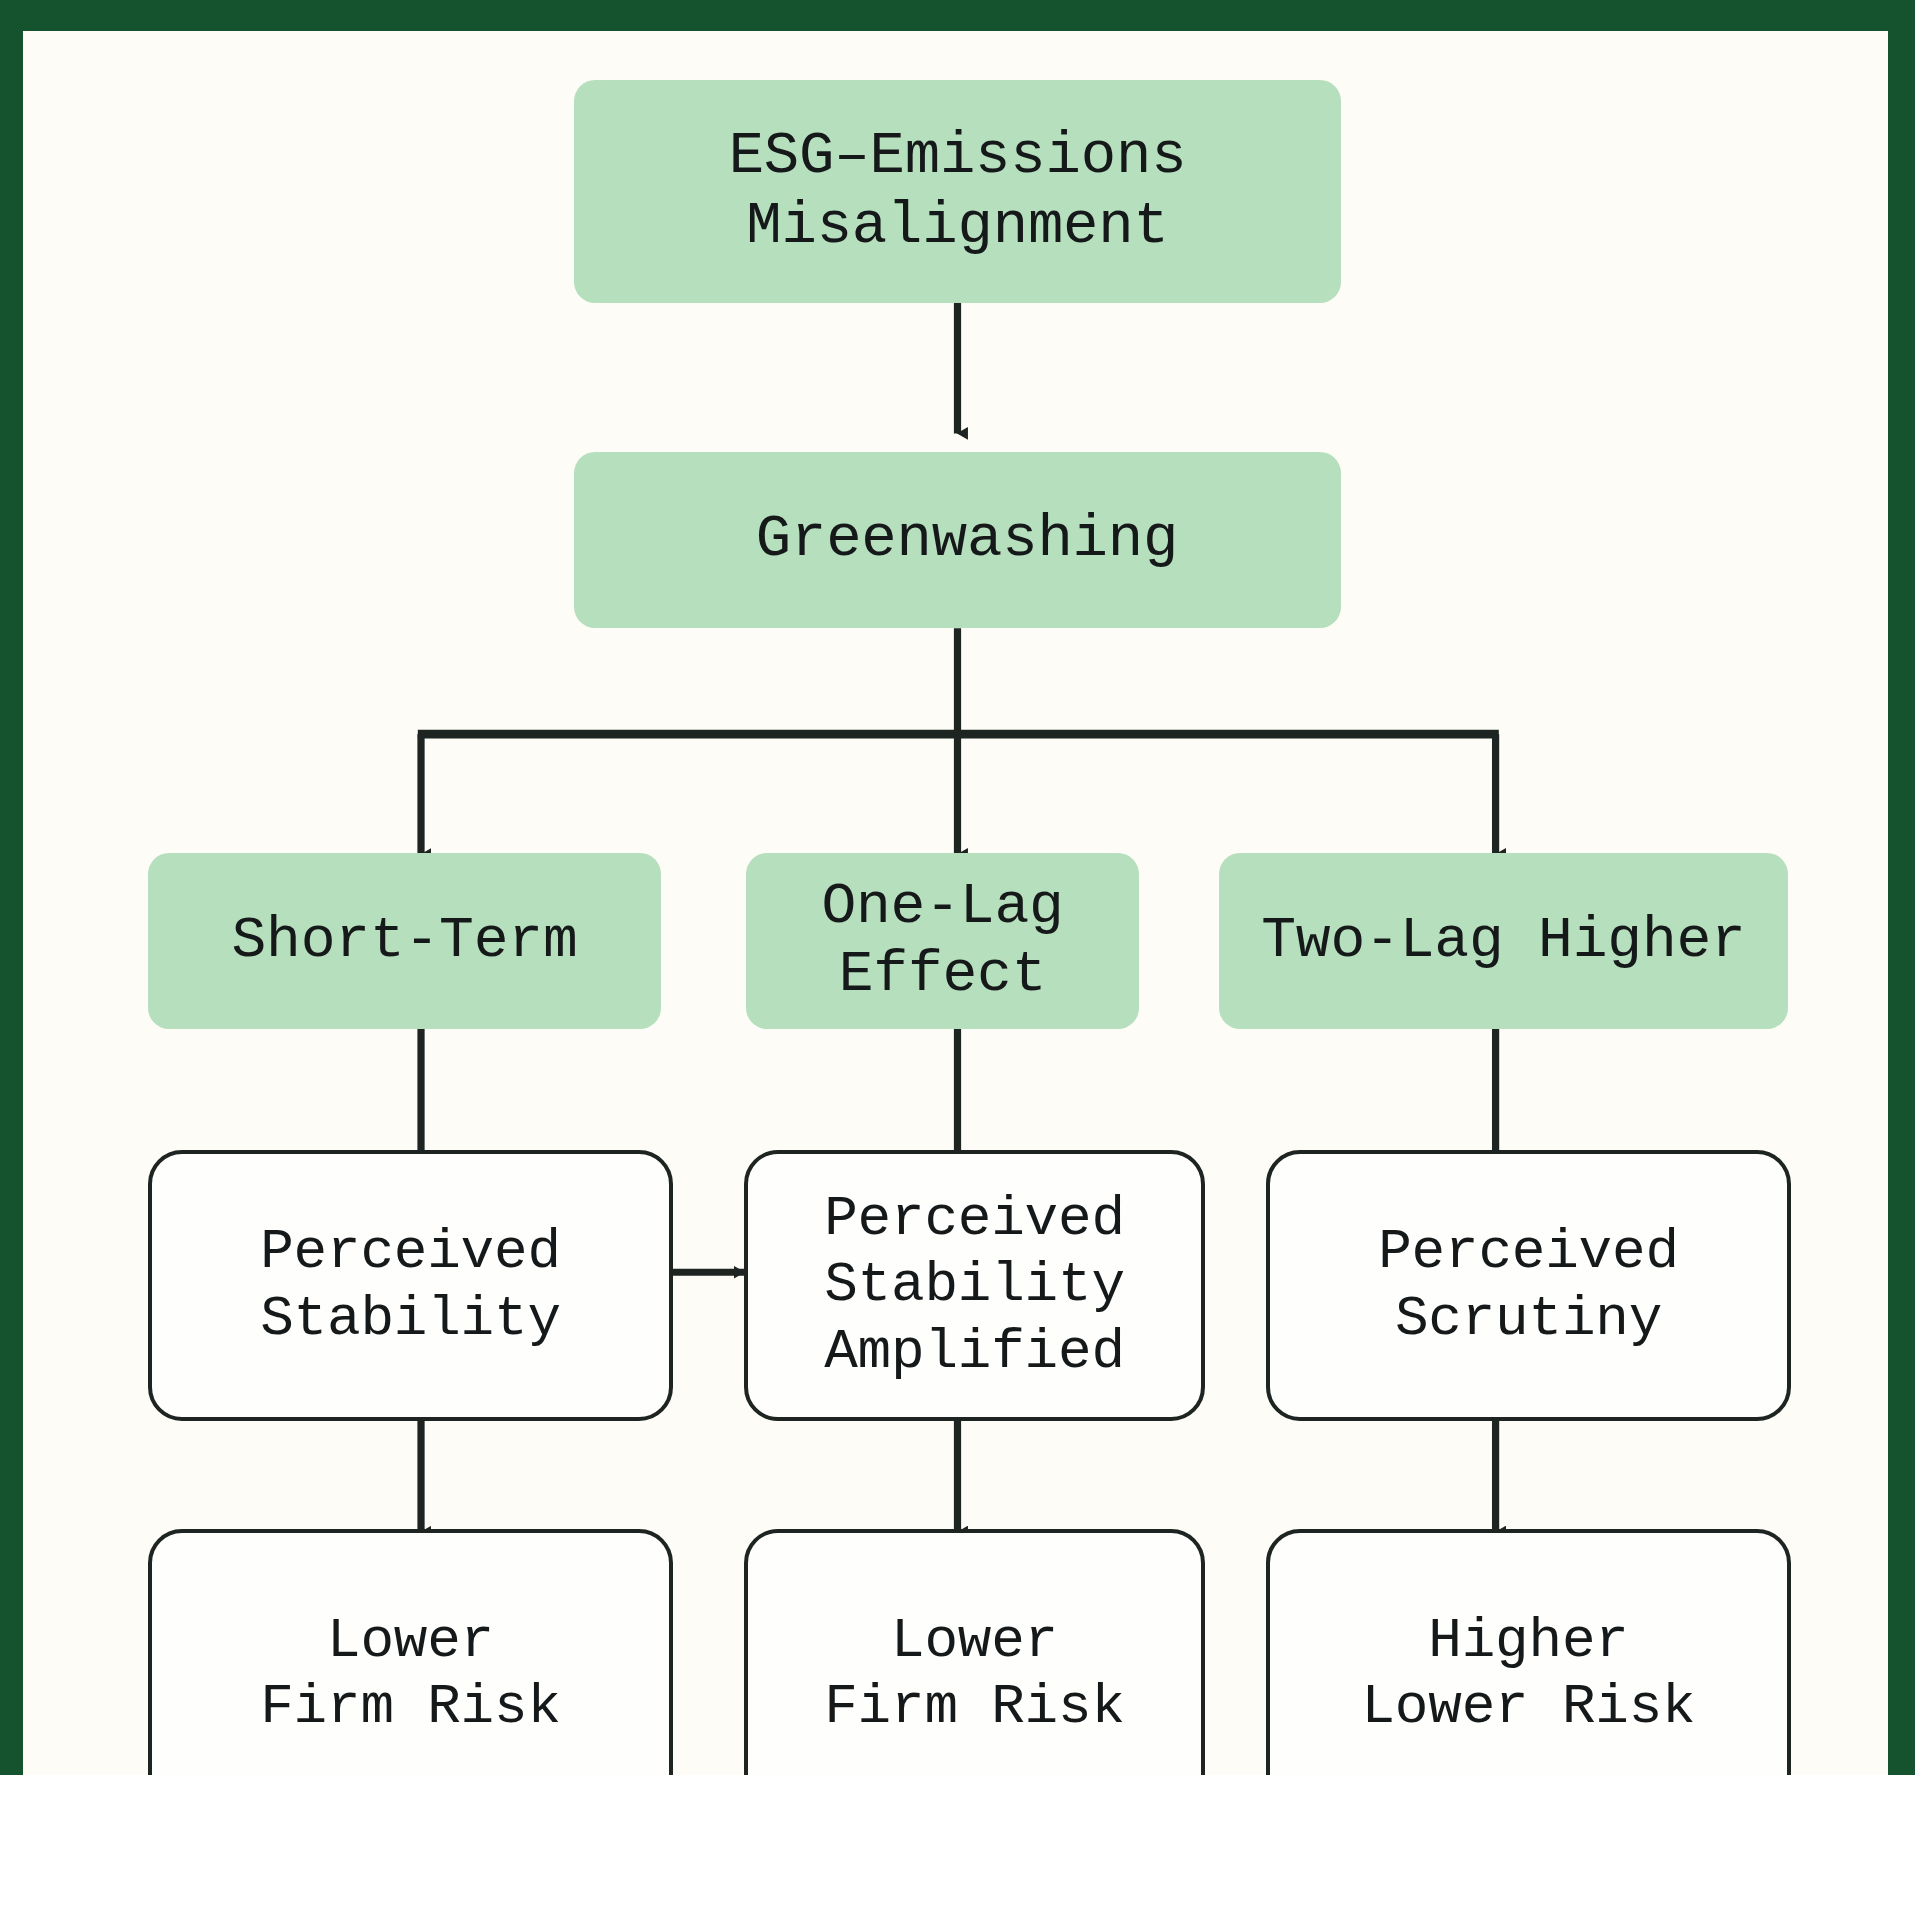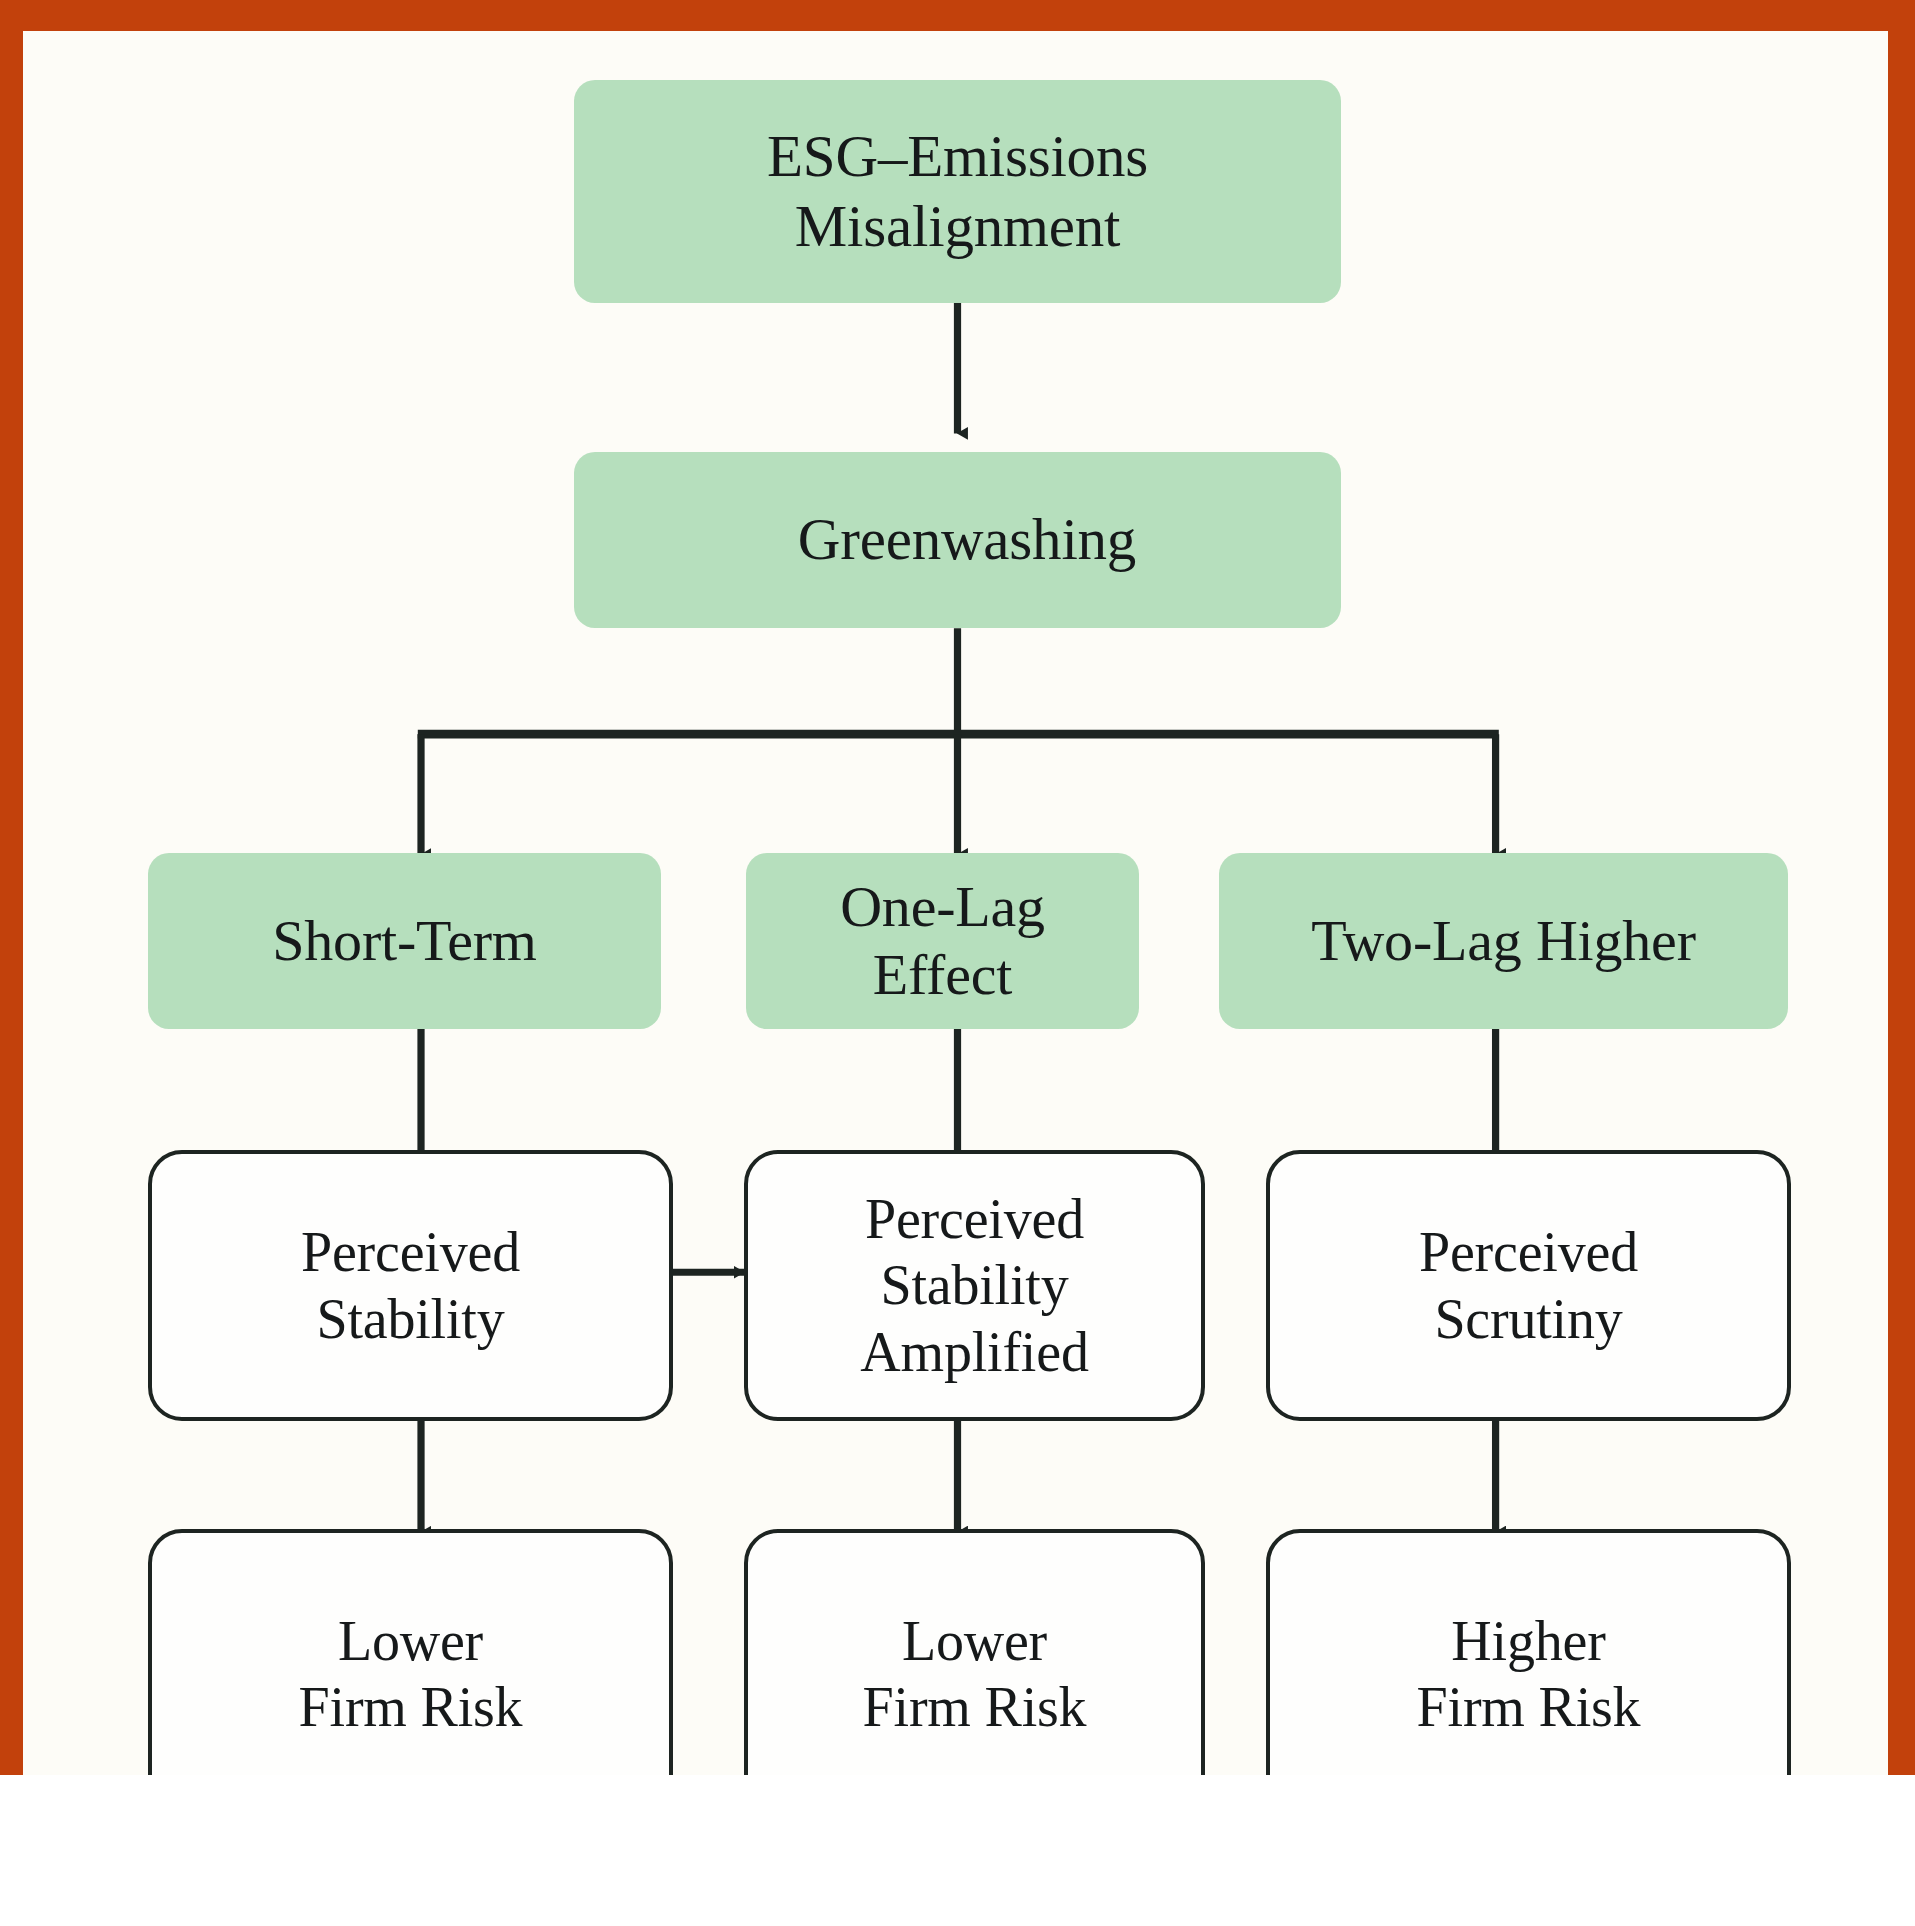--- a/index.html
+++ b/index.html
@@ -5,22 +5,22 @@
 <style>
   html, body {
     margin: 0;
     padding: 0;
     background: #ffffff;
   }
   #canvas {
     position: relative;
     width: 1915px;
     height: 1775px;
-    background: #c2410c;
-    font-family: Liberation Serif, serif;
+    background: #14532d;
+    font-family: Liberation Mono, monospace;
     overflow: hidden;
   }
   
   #plate {
     position: absolute;
     left: 22.5px;
     top: 30.5px;
     width: 1865px;
     height: 1865px;
     background: #fdfcf7;
@@ -136,16 +136,16 @@
   <div class="node white t-md" style="left:1266px; top:1150px; width:525px; height:271px;">Perceived
 Scrutiny</div>
 
   <div class="node white t-md" style="left:148px; top:1529px; width:525px; height:290px;">Lower
 Firm Risk</div>
 
   <div class="node white t-md" style="left:744px; top:1529px; width:461px; height:290px;">Lower
 Firm Risk</div>
 
   <div class="node white t-md" style="left:1266px; top:1529px; width:525px; height:290px;">Higher
-Firm Risk</div>
+Lower Risk</div>
 
 </div>
 
 
 </body></html>

